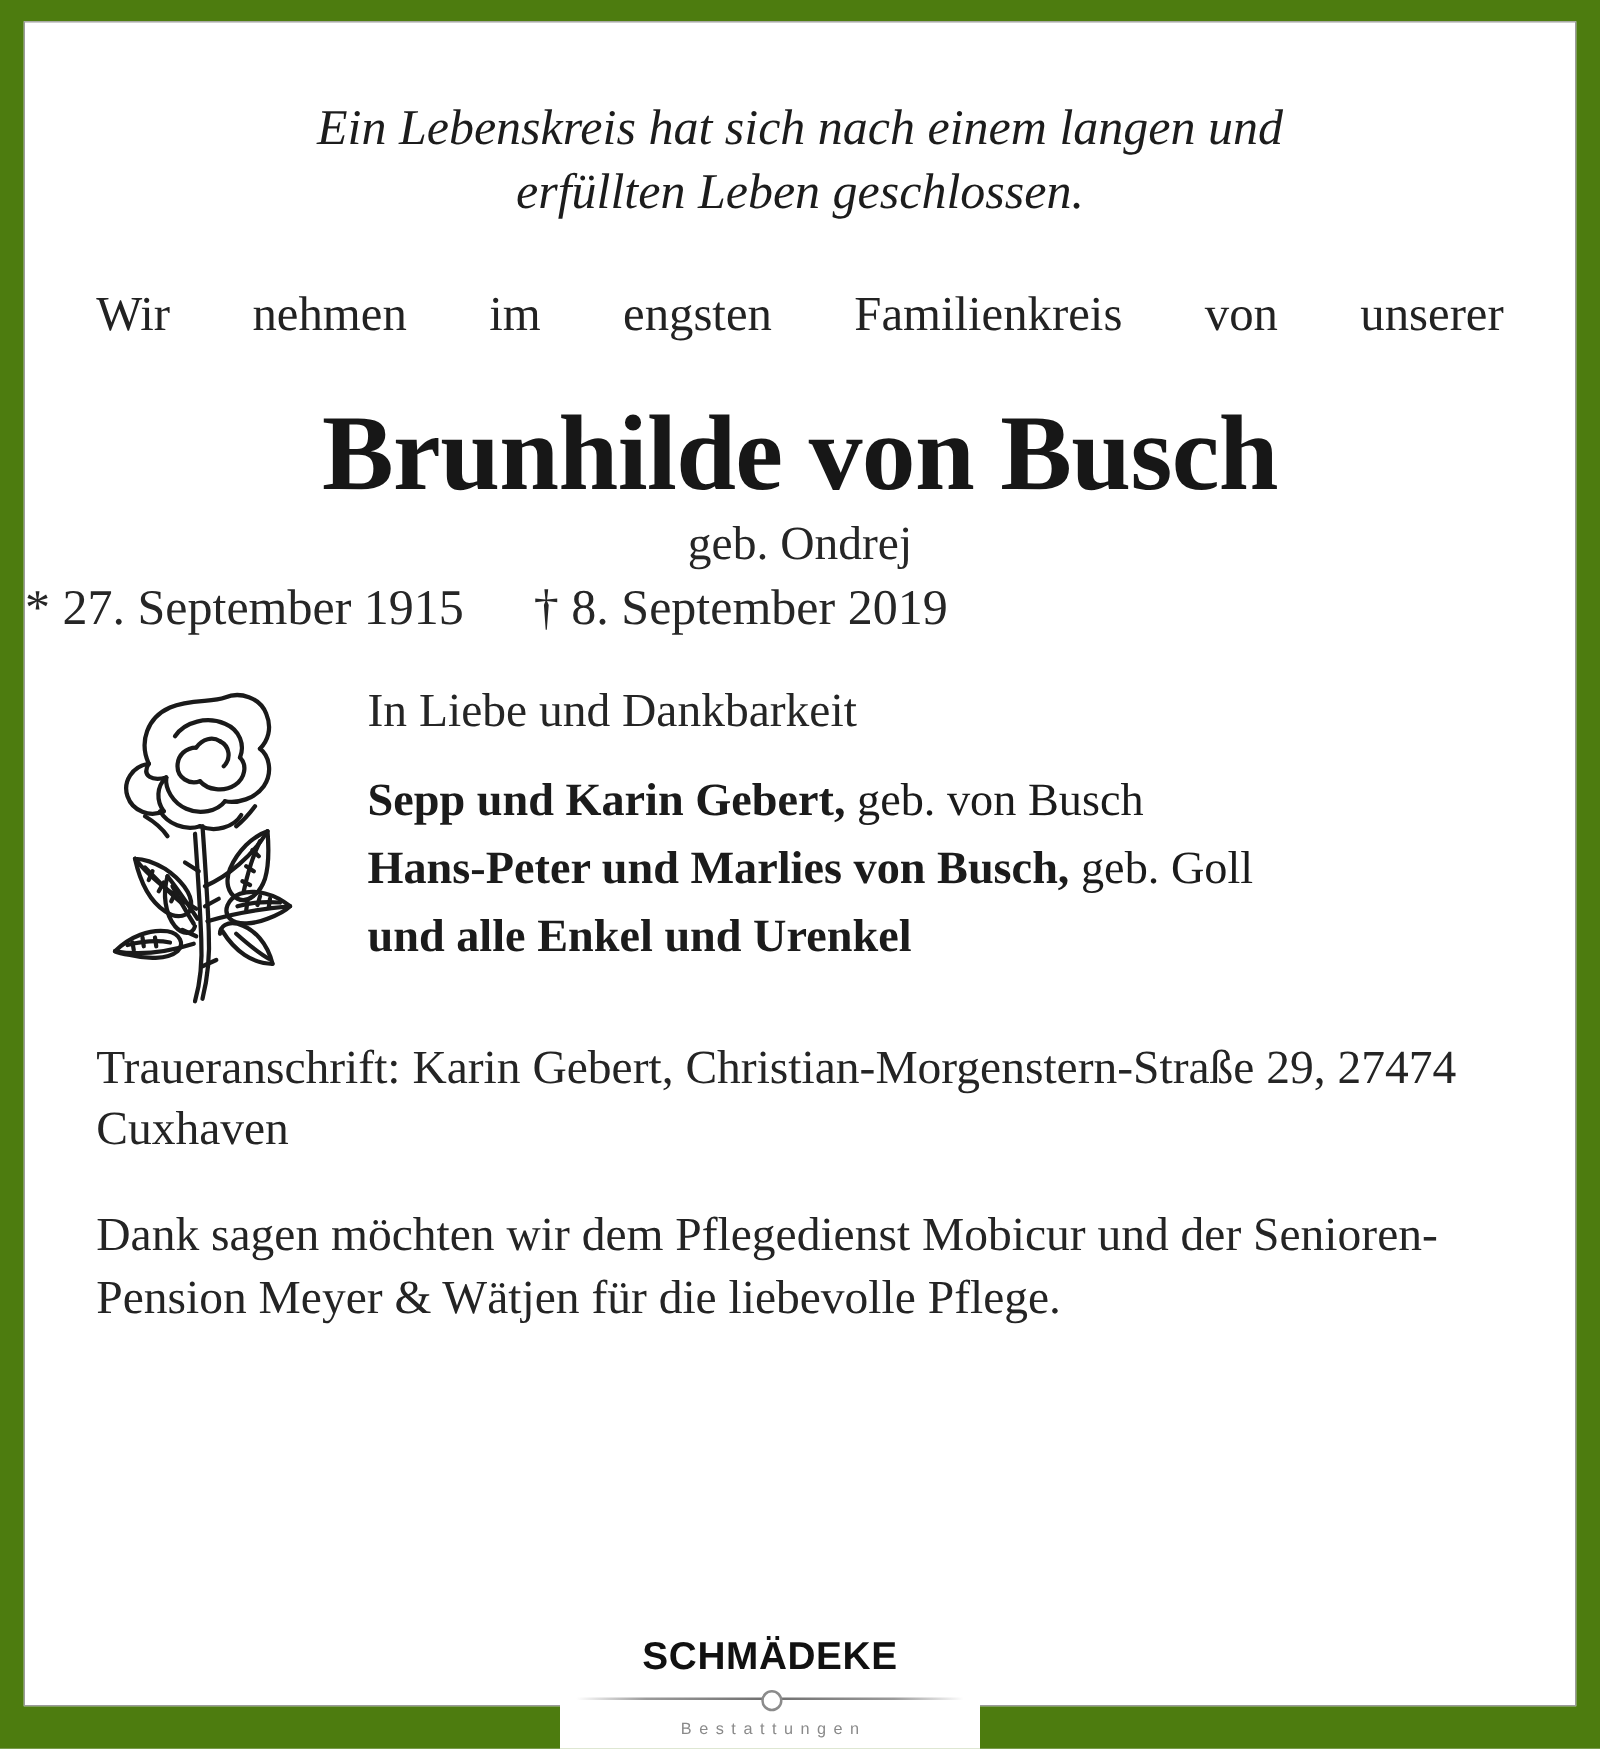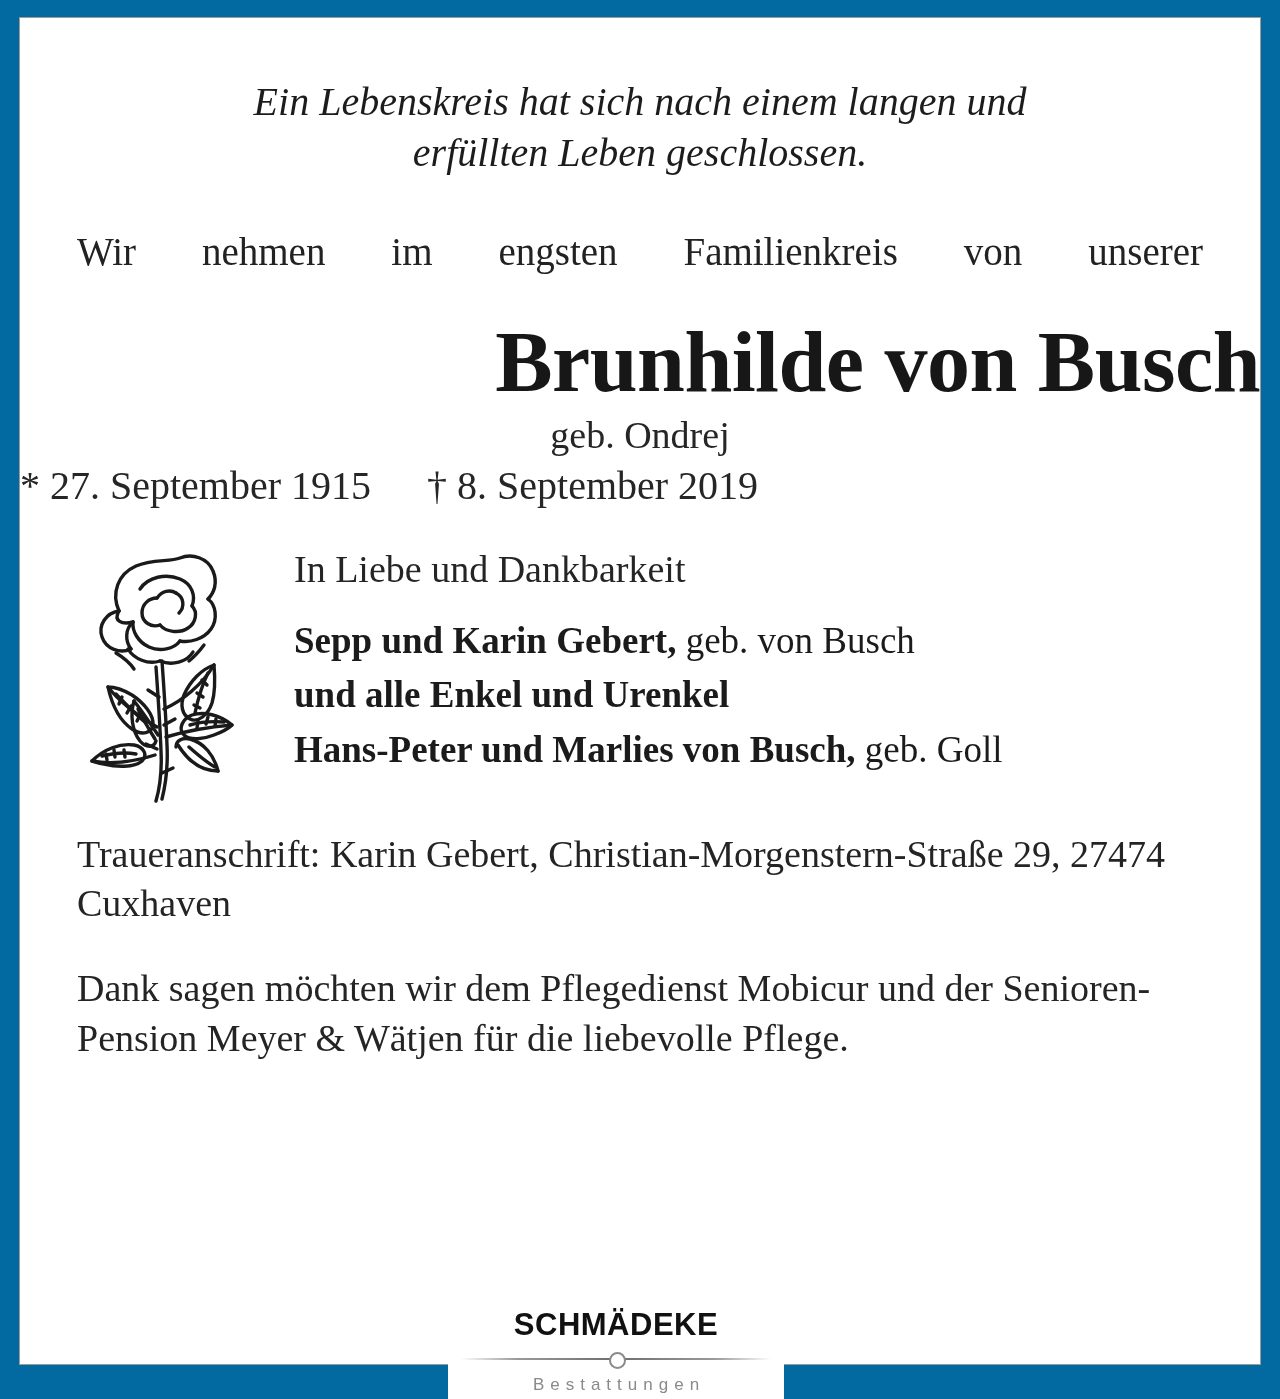--- a/index.html
+++ b/index.html
@@ -13,21 +13,21 @@
     font-family: "Liberation Serif", "DejaVu Serif", serif;
     overflow: hidden;
   }
 
   
   .notice {
     position: relative;
     width: 1280px;
     height: 1399px;
     box-sizing: border-box;
-    background: #0369a1;
+    background: #4d7c0f;
     padding: 17px 19px 0 19px;
   }
   .paper {
     position: relative;
     width: 100%;
     height: 1348px;
     box-sizing: border-box;
     background: #ffffff;
     border: 1px solid #9b9b9b;
     overflow: hidden;
@@ -56,21 +56,21 @@
     display: block;
     text-align: justify;
   }
   .intro .ln.j {
     text-align-last: justify;
   }
 
   
   .name {
     margin-top: 40px;
-    text-align: right;
+    text-align: center;
     font-weight: bold;
     font-size: 86px;
     line-height: 1.05;
     letter-spacing: -0.5px;
     color: #171717;
   }
   .maiden {
     margin-top: 6px;
     text-align: center;
     font-size: 38px;
@@ -173,21 +173,21 @@
     top: 0;
     width: 13px;
     height: 13px;
     margin-left: -7px;
     border: 2px solid #8b8b8b;
     border-radius: 50%;
     background: #ffffff;
   }
   .logo-sub {
     font-family: "Liberation Sans", "DejaVu Sans", sans-serif;
-    font-size: 17px;
+    font-size: 13px;
     letter-spacing: 6px;
     color: #8a8a8a;
     padding-top: 9px;
     padding-left: 6px;
   }
 </style>
 </head>
 <body>
 
 <div class="notice">
@@ -266,22 +266,22 @@
             <path d="M46 207 C58 204 70 203 80 205"></path>
             <path d="M58 201 L59 208 M68 201 L69 208 M50 205 L51 211"></path>
           </g>
         </svg>
       </span>
 
       <div class="family">
         <div class="lead">In Liebe und Dankbarkeit</div>
         <div class="names">
           <div><b>Sepp und Karin Gebert,</b><span> geb. von Busch</span></div>
+          <div><b>Hans-Peter und Marlies von Busch,</b><span> geb. Goll</span></div>
           <div><b>und alle Enkel und Urenkel</b><span></span></div>
-          <div><b>Hans-Peter und Marlies von Busch,</b><span> geb. Goll</span></div>
         </div>
       </div>
     </div>
 
     <div class="addr">Traueranschrift: Karin Gebert, Christian-Morgenstern-Straße 29, 27474 Cuxhaven</div>
 
     <div class="thanks">Dank sagen möchten wir dem Pflegedienst Mobicur und der Senioren-Pension Meyer &amp; Wätjen für die liebevolle Pflege.</div>
 
   </div>
 

